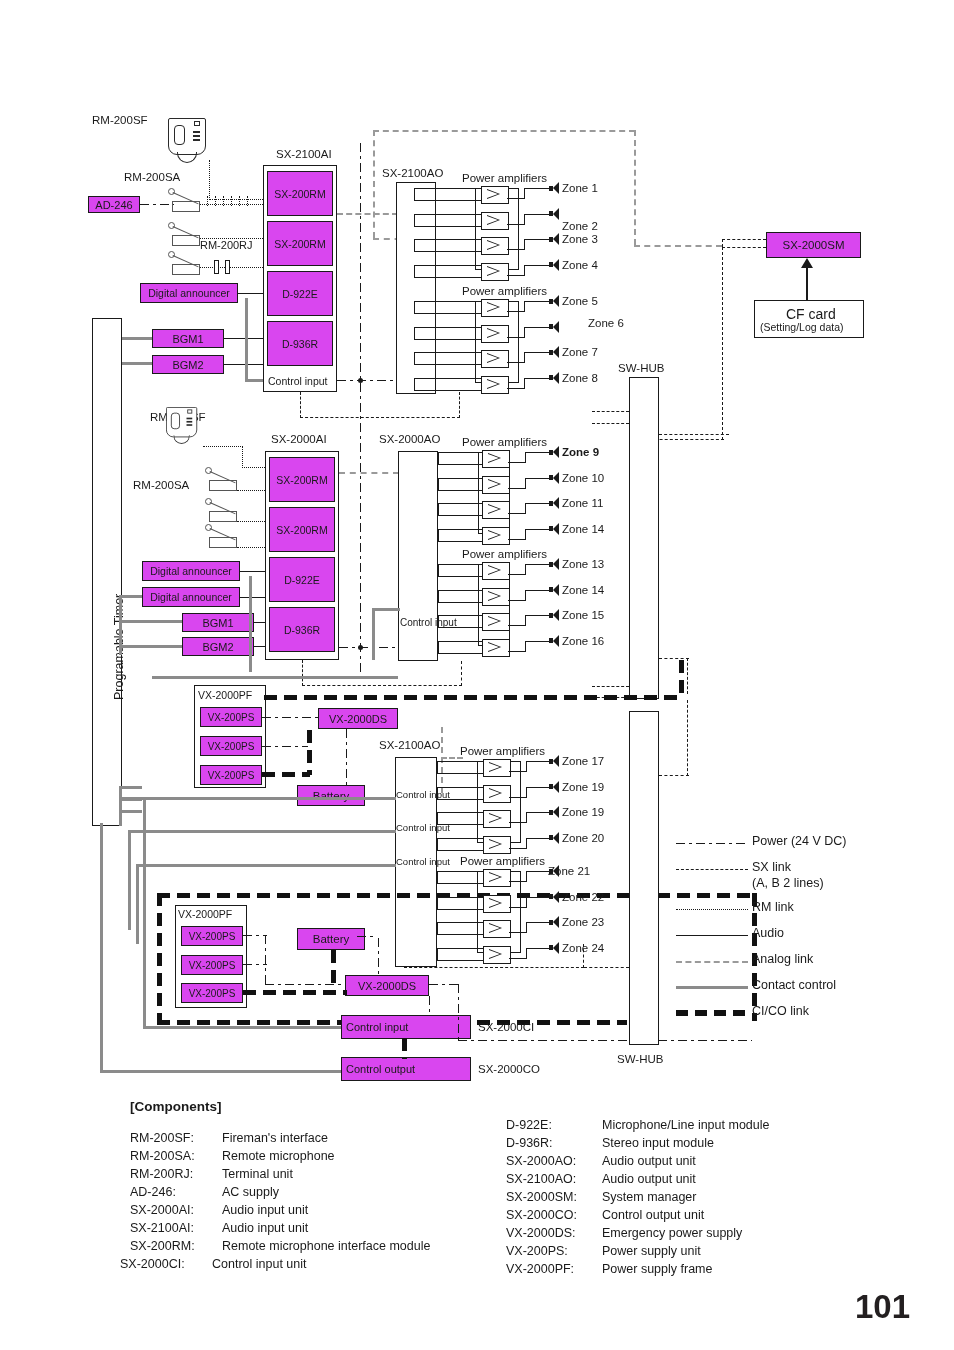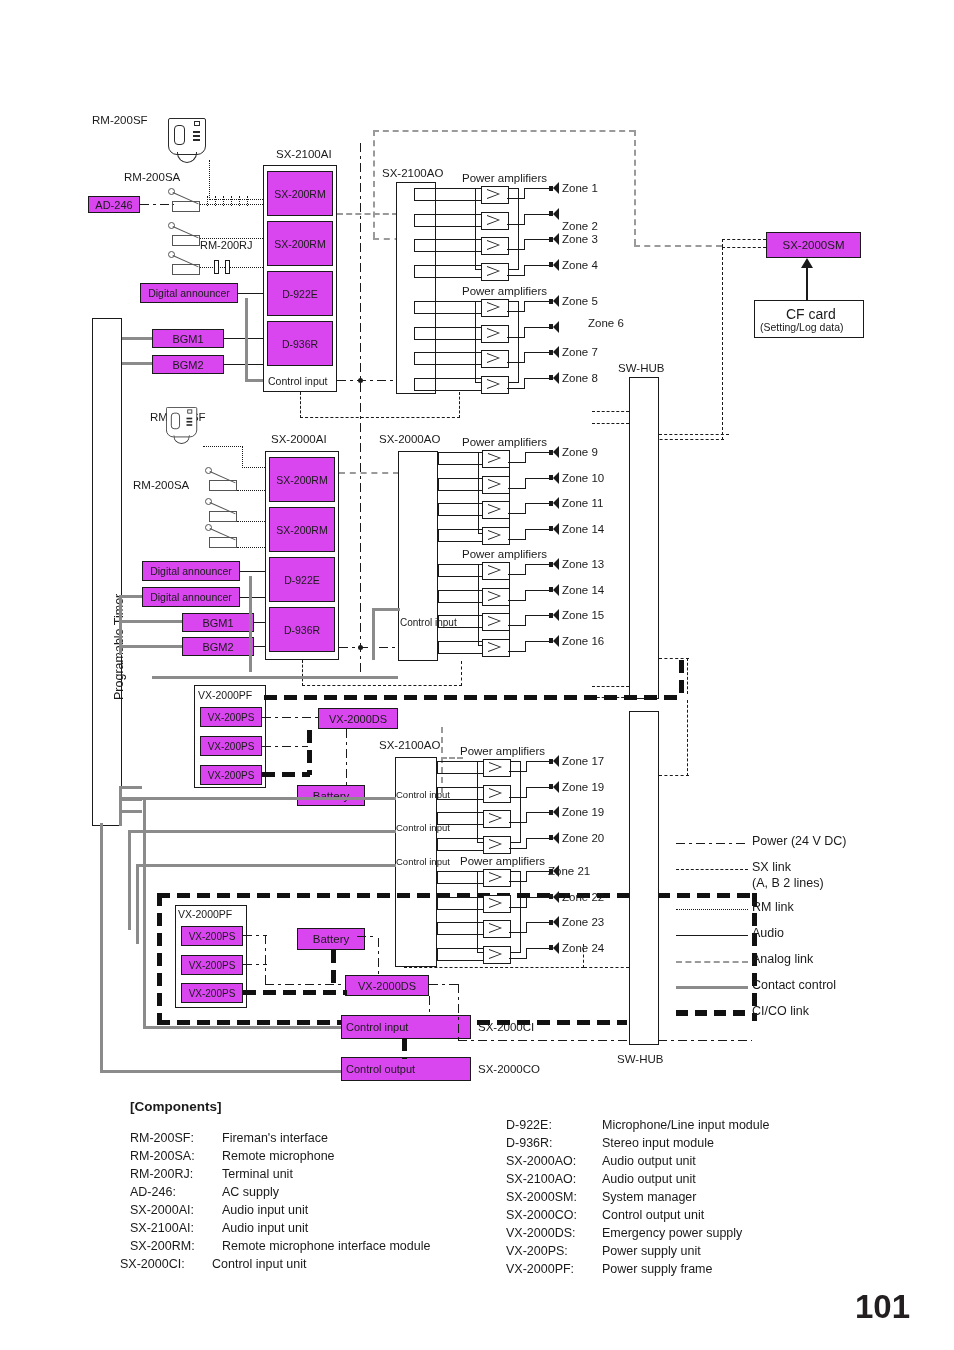--- a/index.html
+++ b/index.html
@@ -515,21 +515,21 @@
       <div class="ln h1px" style="left: 438px; top: 464px; width: 44px;"></div>
       <div class="ln v1px" style="left: 438px; top: 452px; height: 12px;"></div>
       <div class="ln h1px" style="left: 438px; top: 464px; width: 1px;"></div>
       <div class="ln h1px" style="left: 508px; top: 462px; width: 18px;"></div>
       <div class="ln v1px" style="left: 525px; top: 452px; height: 11px;"></div>
       <div class="ln h1px" style="left: 525px; top: 452px; width: 27px;"></div>
       <div class="spk" style="left: 549px; top: 446px;">
         <i></i>
         <b></b>
       </div>
-      <div class="zlbl" style="left: 562px; top: 446px;">Zone 9</div>
+      <div class="zlbl" style="left: 562px; top: 446px; font-weight: bold;">Zone 9</div>
       <div class="amp" style="left: 482px; top: 475.5px;"></div>
       <div class="ln h1px" style="left: 438px; top: 477.5px; width: 44px;"></div>
       <div class="ln h1px" style="left: 438px; top: 489.5px; width: 44px;"></div>
       <div class="ln v1px" style="left: 438px; top: 477.5px; height: 12px;"></div>
       <div class="ln h1px" style="left: 438px; top: 489.5px; width: 1px;"></div>
       <div class="ln h1px" style="left: 508px; top: 487.5px; width: 18px;"></div>
       <div class="ln v1px" style="left: 525px; top: 477.5px; height: 11px;"></div>
       <div class="ln h1px" style="left: 525px; top: 477.5px; width: 27px;"></div>
       <div class="spk" style="left: 549px; top: 471.5px;">
         <i></i>

